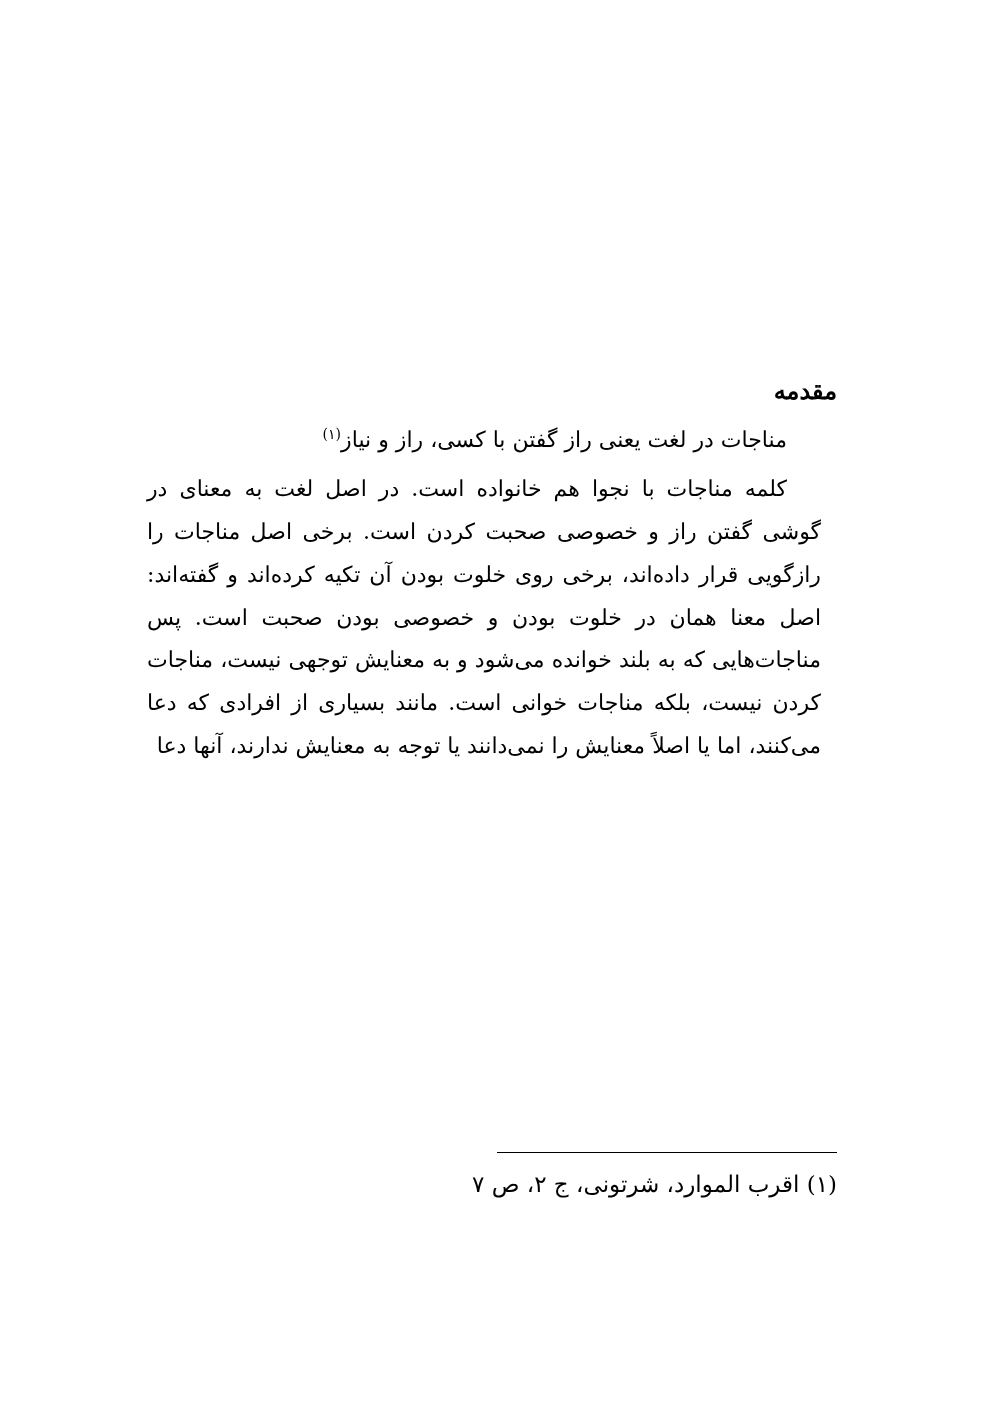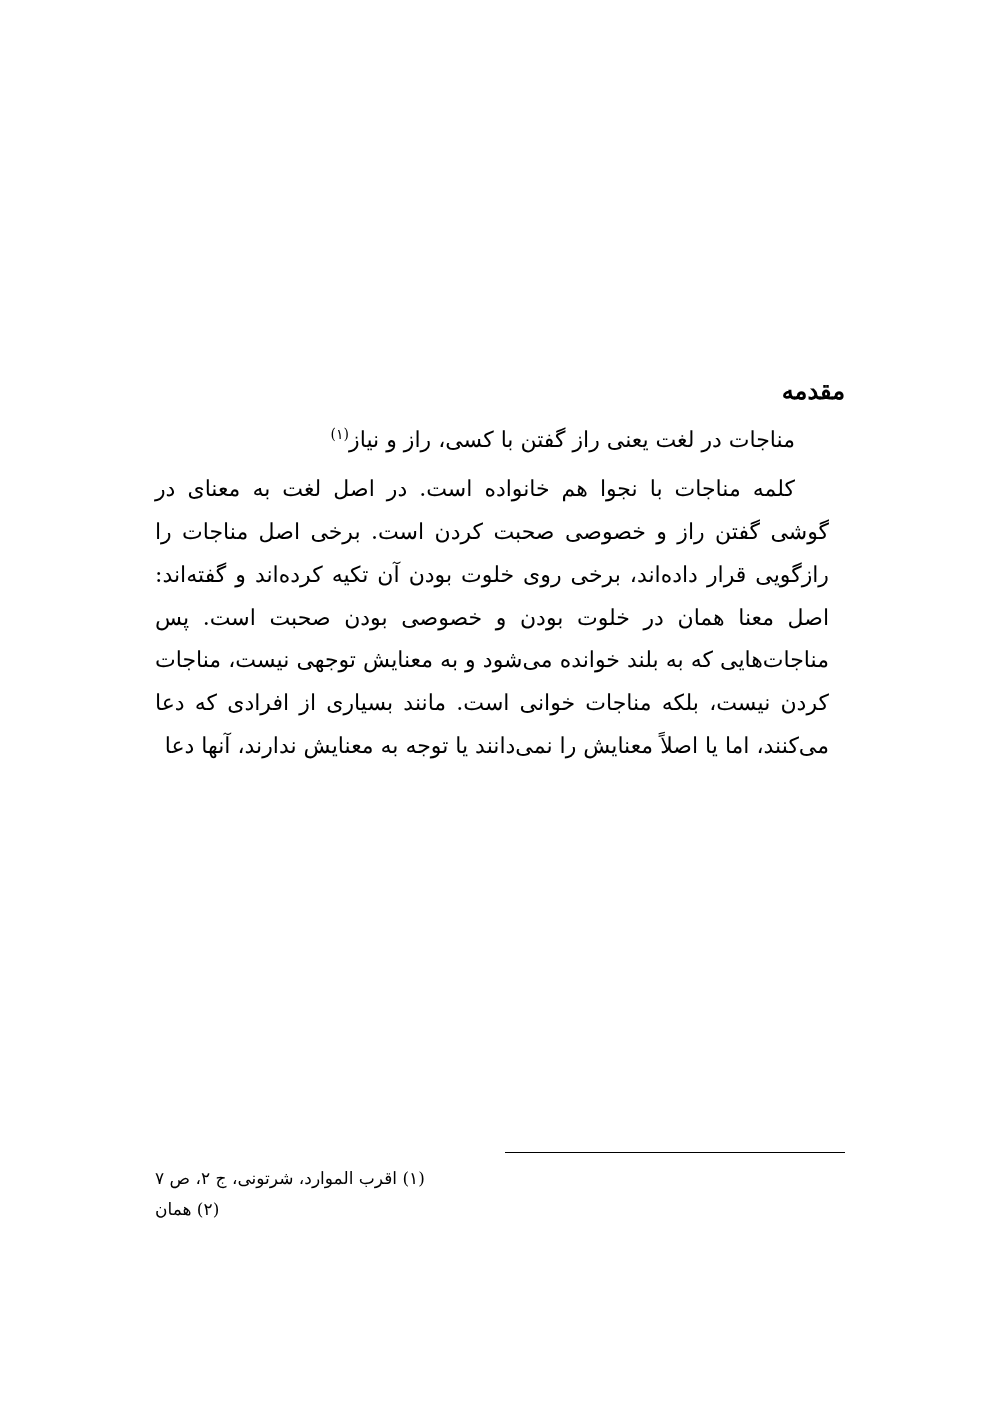--- a/index.html
+++ b/index.html
@@ -11,21 +11,21 @@
     width: 1000px;
     height: 1417px;
     font-family: "DejaVu Serif", "Liberation Serif", serif;
     color: #000000;
     position: relative;
     overflow: hidden;
   }
   .page {
     position: absolute;
     top: 0;
-    right: 0;
+    right: 8px;
     width: 800px;
     height: 1417px;
     box-sizing: border-box;
     text-decoration: underline;
   }
   .content {
     position: absolute;
     top: 376px;
     right: 155px;
     width: 690px;
@@ -60,23 +60,23 @@
     width: 690px;
   }
   .footnote-rule {
     border: none;
     border-top: 1px solid #000;
     width: 340px;
     margin: 0 0 10px auto;
     height: 0;
   }
   .footnote {
-    font-size: 17px;
+    font-size: 23px;
     line-height: 1.85;
-    text-align: left;
+    text-align: right;
     margin: 0;
   }
 </style>
 </head>
 <body>
 
 <div class="page">
 
   <div class="content">
 
@@ -86,16 +86,15 @@
 
 
 
     <p class="para"><span>کلمه مناجات با نجوا هم خانواده است. در اصل لغت به معنای در گوشی گفتن راز و خصوصی صحبت کردن است. برخی اصل مناجات را رازگویی قرار داده‌اند، برخی روی خلوت بودن آن تکیه کرده‌اند و گفته‌اند: اصل معنا همان در خلوت بودن و خصوصی بودن صحبت است. پس مناجات‌هایی که به بلند خوانده می‌شود و به معنایش توجهی نیست، مناجات کردن نیست، بلکه مناجات خوانی است. مانند بسیاری از افرادی که دعا می‌کنند، اما یا اصلاً معنایش را نمی‌دانند یا توجه به معنایش ندارند، آنها دعا</span></p>
 
   </div>
 
   <div class="footnote-area">
     <hr class="footnote-rule">
     <p class="footnote">(۱) اقرب الموارد، شرتونی، ج ۲، ص ۷</p>
-    <p class="footnote">(۲) همان</p>
   </div>
 
 </div>
 
 </body></html>

